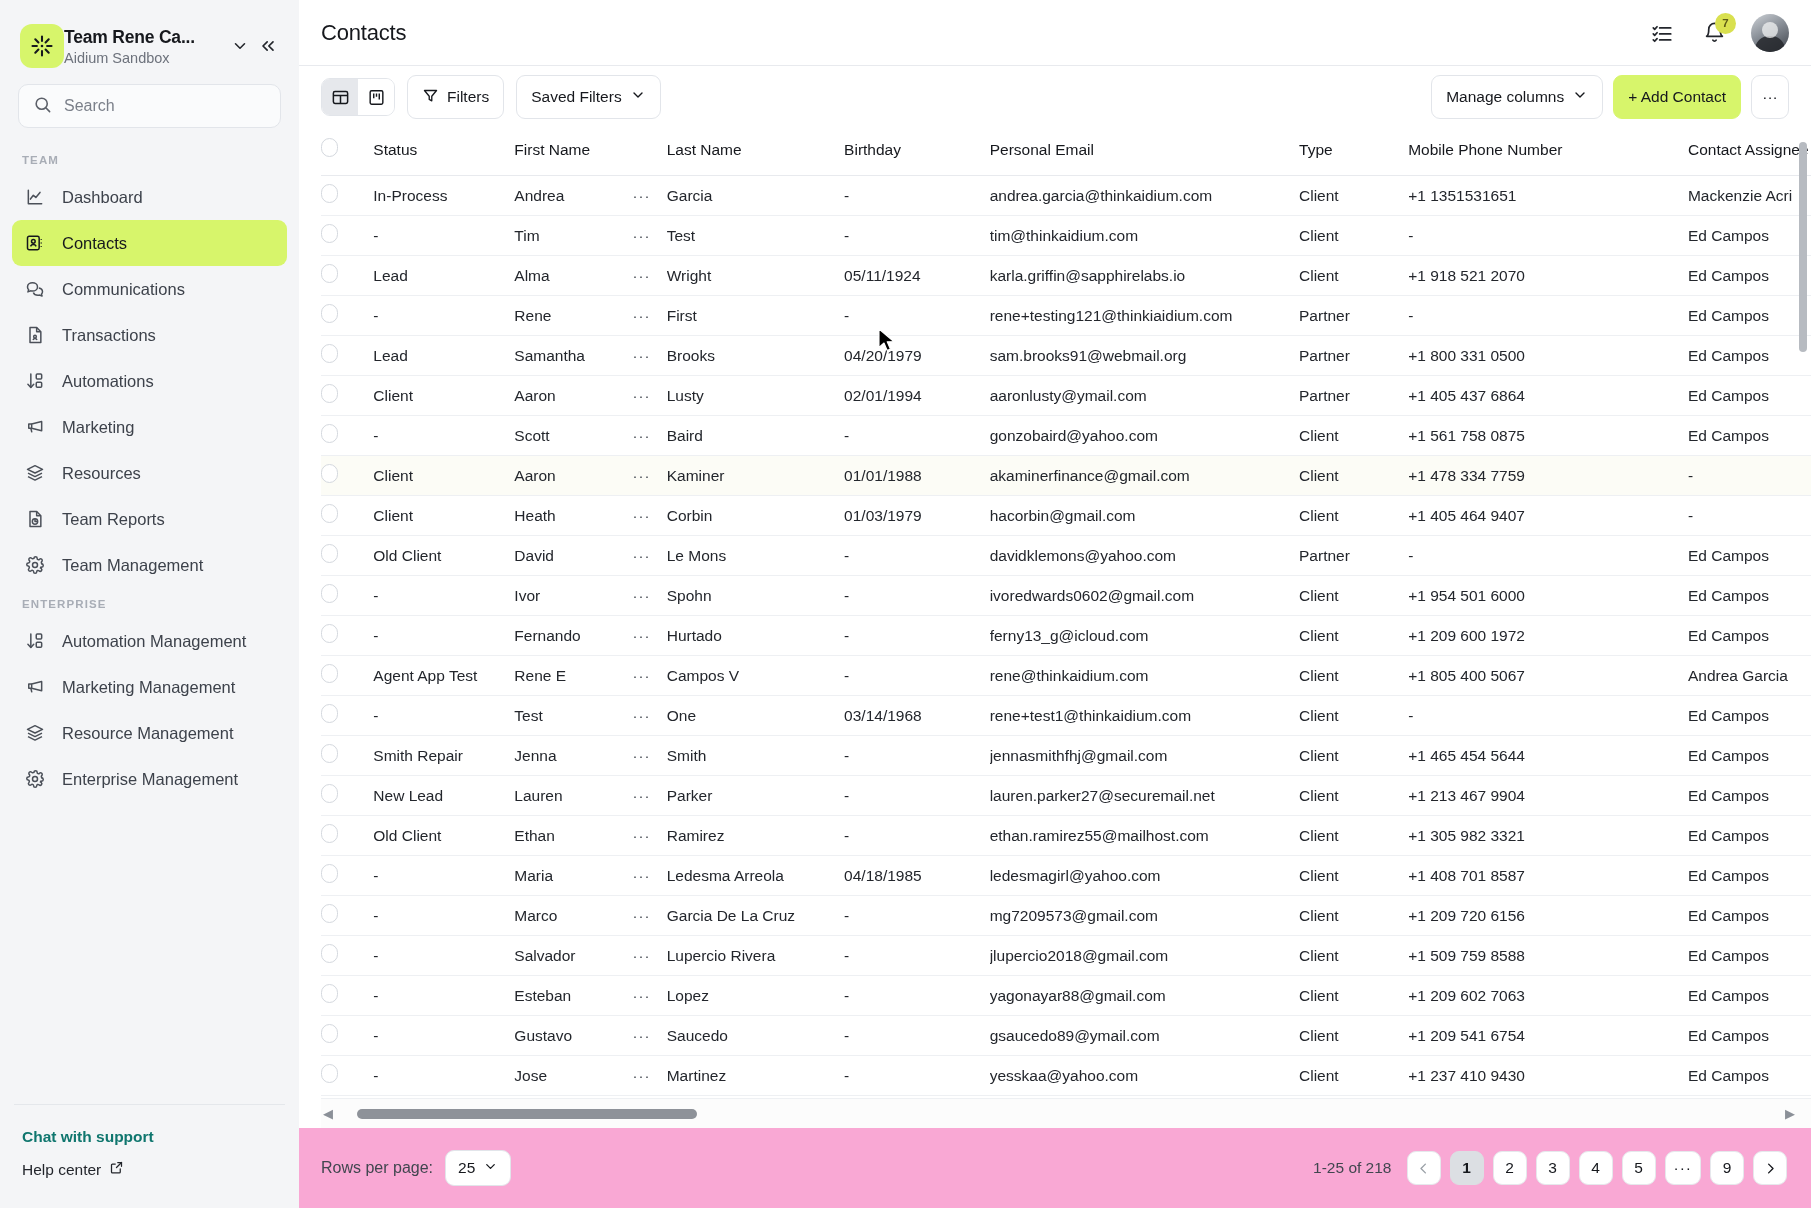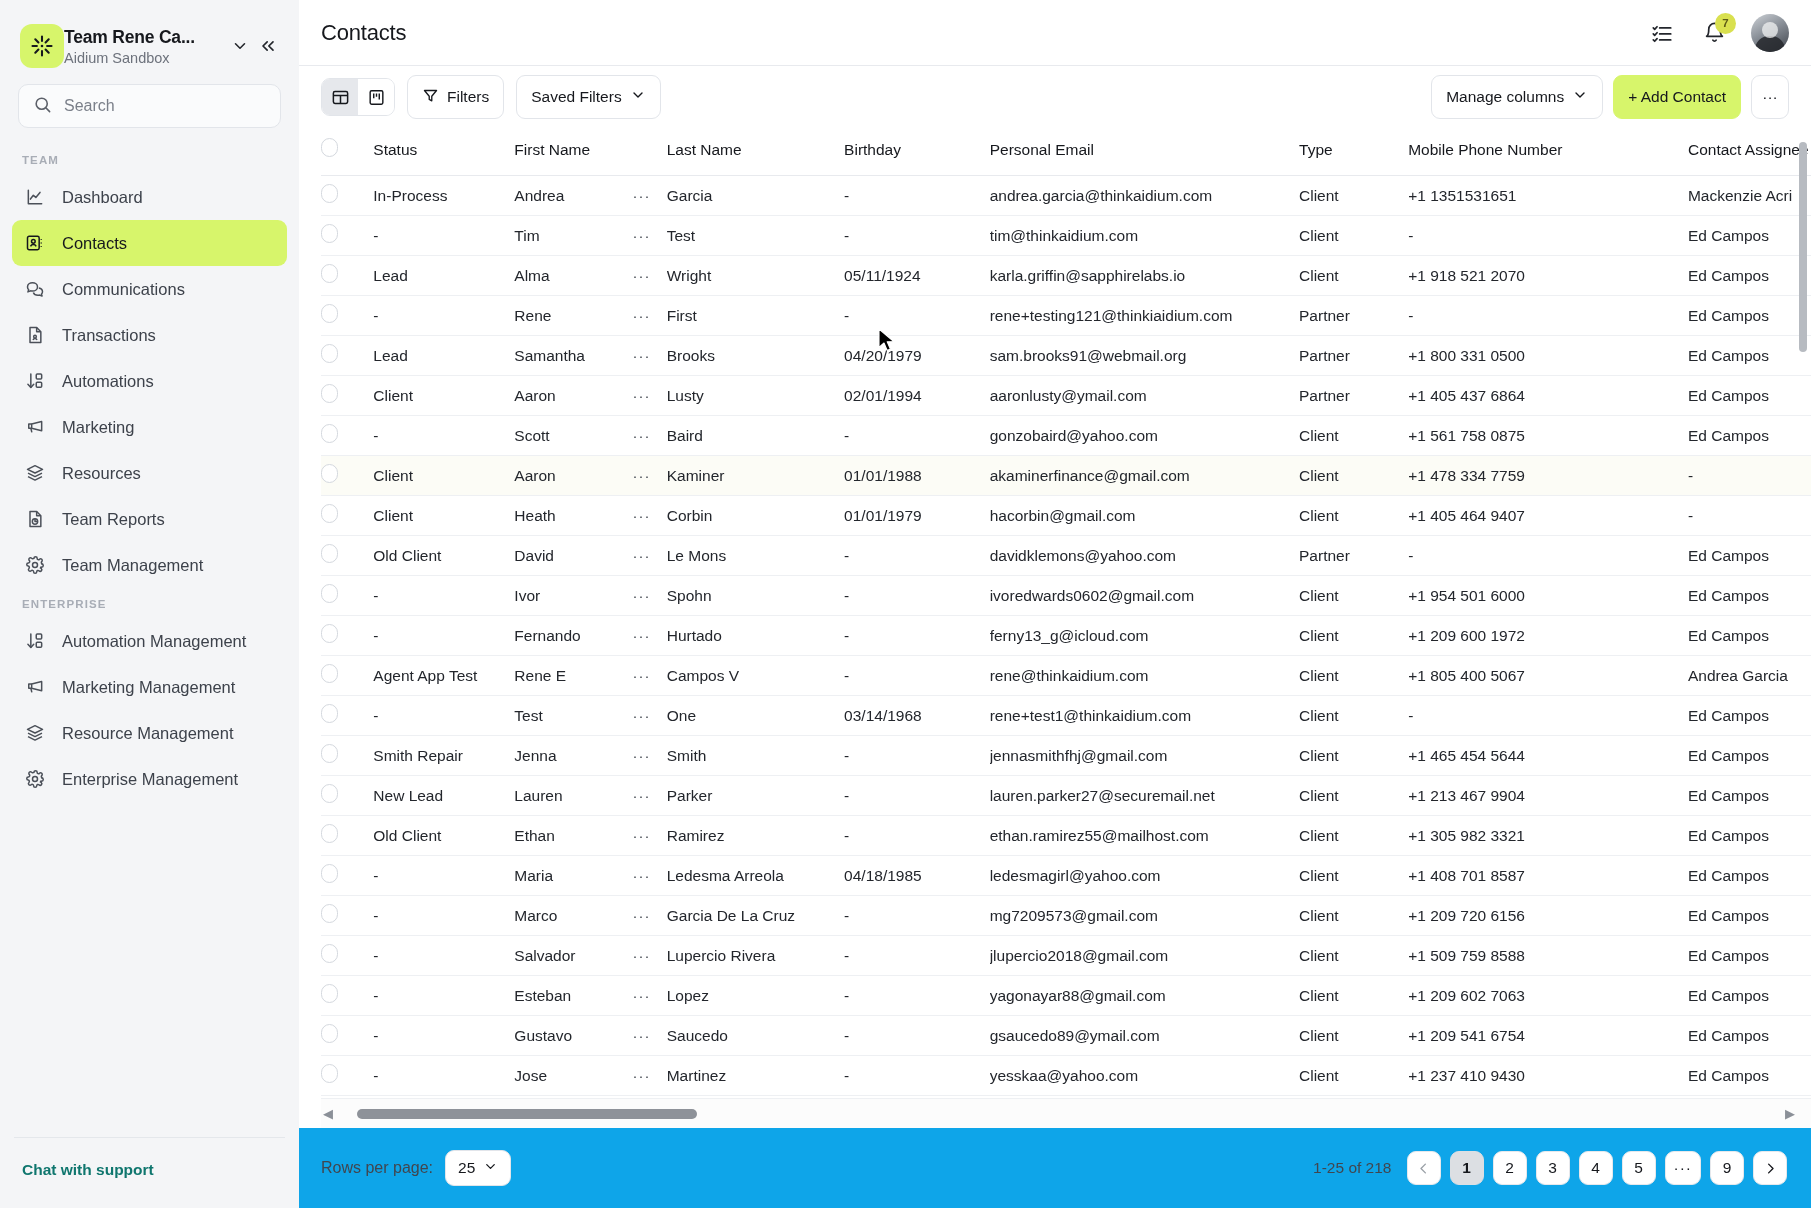--- a/index.html
+++ b/index.html
@@ -162,21 +162,21 @@
   }
 
   
   .vscroll {
     position:absolute; right: 4px; top: 14px; bottom: 44px; width: 8px;
   }
   .vscroll-thumb { position:absolute; top:0; width:8px; height: 210px; background:#b7bbc1; border-radius:5px; cursor:pointer; }
 
   
   .footer {
-    height: 80px; flex:0 0 80px; background:#0ea5e9;
+    height: 80px; flex:0 0 80px; background:#f9a8d4;
     display:flex; align-items:center; justify-content:space-between;
     padding: 0 24px 0 22px;
   }
   .rows-per-page { display:flex; align-items:center; gap:12px; font-size:16px; color:#41464f; }
   .select-box {
     height: 36px; border:1px solid #e2e5ea; border-radius:9px; background:#fff;
     display:flex; align-items:center; gap:8px; padding: 0 12px; font-size:15.5px; color:#16181d; cursor:pointer;
   }
   .pagination { display:flex; align-items:center; gap:9px; }
   .page-count { font-size:15.5px; color:#41464f; margin-right:6px; }
@@ -383,20 +383,30 @@
             </svg>
         </span>
         <span class="nav-label">Enterprise Management</span>
       </div>
     </div>
 
     <div class="sidebar-footer">
       <div class="sidebar-divider"></div>
       <div class="footer-link muted">
         <span>Chat with support</span>
+      </div>
+      <div class="footer-link dark">
+        <span>Help center</span>
+        <span>
+          <svg width="15" height="15" viewBox="0 0 24 24" fill="none" stroke="currentColor" stroke-width="2" stroke-linecap="round" stroke-linejoin="round">
+              <path d="M14 4h6v6"></path>
+              <path d="M20 4l-8 8"></path>
+              <path d="M18 14v5a1.5 1.5 0 0 1-1.5 1.5h-11A1.5 1.5 0 0 1 4 19V8a1.5 1.5 0 0 1 1.5-1.5H10"></path>
+            </svg>
+        </span>
       </div>
     </div>
   </aside>
 
   <section class="main">
 
     <header class="topbar">
       <div class="page-title">Contacts</div>
       <div class="topbar-right">
         <div class="icon-btn">
@@ -585,21 +595,21 @@
                 <td class="col-type">Client</td>
                 <td class="col-phone">+1 478 334 7759</td>
                 <td class="col-assignee">-</td>
               </tr>
               <tr>
                 <td class="col-check"><span class="checkbox"></span></td>
                 <td class="col-status">Client</td>
                 <td class="col-first">Heath</td>
                 <td class="col-dots"><span class="rowdots">···</span></td>
                 <td class="col-last">Corbin</td>
-                <td class="col-bday">01/01/1979</td>
+                <td class="col-bday">01/03/1979</td>
                 <td class="col-email">hacorbin@gmail.com</td>
                 <td class="col-type">Client</td>
                 <td class="col-phone">+1 405 464 9407</td>
                 <td class="col-assignee">-</td>
               </tr>
               <tr>
                 <td class="col-check"><span class="checkbox"></span></td>
                 <td class="col-status">Old Client</td>
                 <td class="col-first">David</td>
                 <td class="col-dots"><span class="rowdots">···</span></td>

